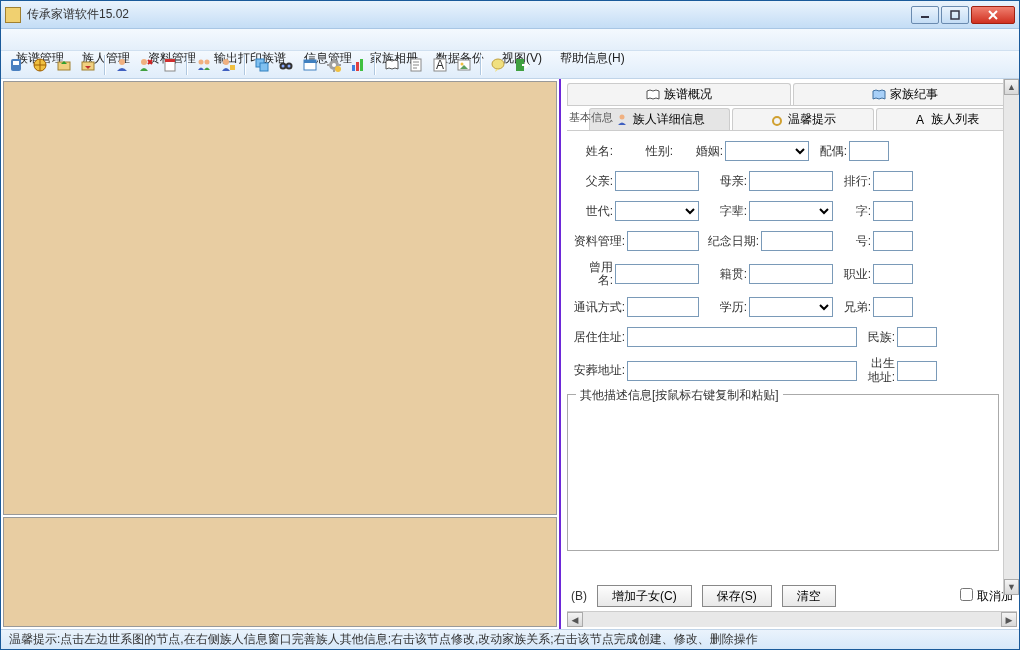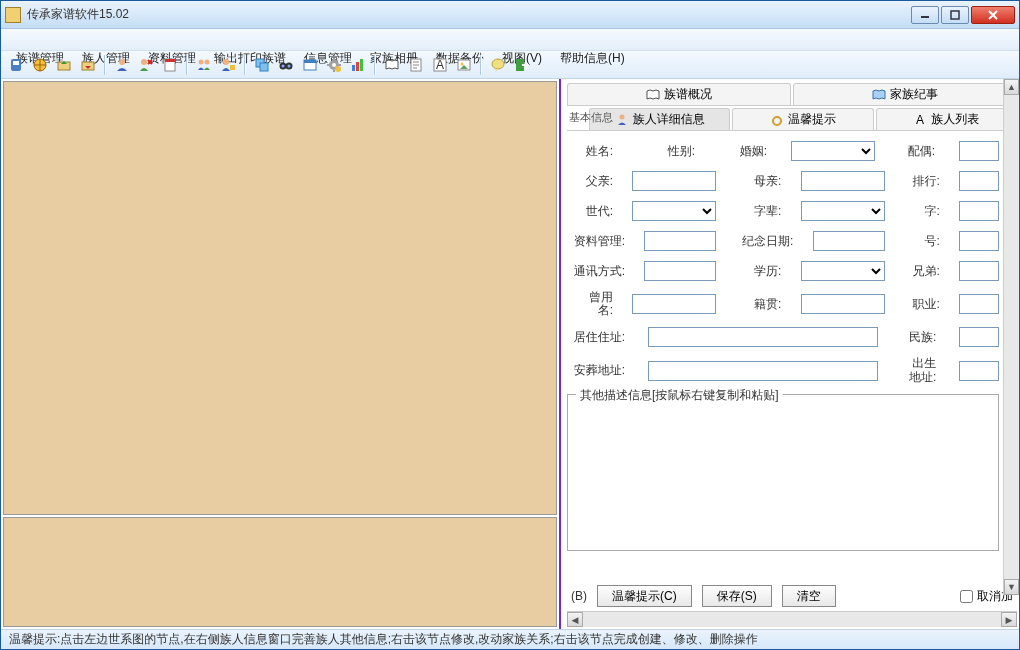--- a/index.html
+++ b/index.html
@@ -25,35 +25,35 @@
 .log-area { height: 110px; background: #e8cda2; border: 1px solid #999; }
 
 .right-pane { width: 460px; border-left: 2px solid #6d28d9; padding: 4px 2px 2px 6px; display: flex; flex-direction: column; position: relative; overflow: hidden; }
 
 .tab-row { display: flex; gap: 2px; margin-bottom: 2px; border-bottom: 1px solid #ccc; }
 .tab { flex: 1; padding: 2px 4px; display: flex; align-items: center; gap: 4px; background: #f4f4f4; border: 1px solid #ccc; border-bottom: none; border-radius: 3px 3px 0 0; font-size: 12px; justify-content: center; white-space: nowrap; }
 .tab.active { background: #e5e5e5; }
 .tab-icon { width: 14px; height: 14px; display: inline-block; flex-shrink: 0; }
 
 .form-area { flex: 1; padding: 8px 2px 4px 0; overflow: hidden; }
-.form-row { display: flex; align-items: center; margin-bottom: 10px; gap: 2px; justify-content: space-between; }
+.form-row { display: flex; align-items: center; margin-bottom: 10px; gap: 2px; }
 .form-label { color: #333; text-align: right; white-space: nowrap; }
 .form-input { height: 20px; border: 1px solid #7a9ab8; background: #fff; padding: 0 3px; font-size: 12px; }
 .form-select { height: 20px; border: 1px solid #7a9ab8; background: #fff; font-size: 12px; }
 .w46 { width: 46px; } .w58 { width: 58px; }
 .w36 { width: 36px; } .i84 { width: 84px; } .i40 { width: 40px; }
 .i200 { width: 230px; }
 
 .fieldset-like { border: 1px solid #aaa; padding: 6px; margin-top: 4px; position: relative; }
 .fieldset-like .legend { position: absolute; top: -8px; left: 8px; background: #fff; padding: 0 4px; color: #333; }
 .notes-text { width: 100%; height: 140px; border: none; resize: none; font-size: 12px; }
 
 .button-row { display: flex; align-items: center; gap: 10px; padding: 8px 4px 4px 4px; }
 .btn { height: 22px; padding: 0 14px; border: 1px solid #888; background: linear-gradient(#fdfdfd, #e8e8e8); cursor: default; }
-.chk-label { display: flex; align-items: center; gap: 4px; margin-left: auto; }
+.chk-label { display: flex; align-items: flex-start; gap: 4px; margin-left: auto; }
 
 .right-scrollbar { position: absolute; right: 0; top: 0; bottom: 34px; width: 16px; background: #f0f0f0; border-left: 1px solid #ccc; display: flex; flex-direction: column; }
 .sb-arrow { height: 16px; background: linear-gradient(#f4f4f4,#d8d8d8); border: 1px solid #aaa; display: flex; align-items: center; justify-content: center; font-size: 9px; color: #555; }
 .sb-track { flex: 1; background: #e8e8e8; }
 .bottom-scrollbar { height: 16px; background: #f0f0f0; border-top: 1px solid #ccc; display: flex; }
 .sb-h-arrow { width: 16px; background: linear-gradient(#f4f4f4,#d8d8d8); border: 1px solid #aaa; display: flex; align-items: center; justify-content: center; font-size: 9px; color: #555; }
 
 .statusbar { height: 20px; background: linear-gradient(#eaf3fc, #d7e8f9); border-top: 1px solid #c0d4e8; padding: 2px 8px; color: #333; display: flex; align-items: center; }
 </style>
 </head>
@@ -307,38 +307,38 @@
       <div class="form-row">
         <span class="form-label w58">资料管理:</span>
         <input class="form-input" style="width: 72px;">
         <span class="form-label w58">纪念日期:</span>
         <input class="form-input" style="width: 72px;">
         <span class="form-label w36">号:</span>
         <input class="form-input i40" style="">
       </div>
 
       <div class="form-row">
+        <span class="form-label w46" style="line-height:1.1">曾用<br>名:</span>
+        <input class="form-input i84" style="">
+        <span class="form-label w46">籍贯:</span>
+        <input class="form-input i84" style="">
+        <span class="form-label w36">职业:</span>
+        <input class="form-input i40" style="">
+      </div>
+
+      <div class="form-row">
         <span class="form-label w58">通讯方式:</span>
         <input class="form-input" style="width: 72px;">
         <span class="form-label w46">学历:</span>
         <select class="form-select i84"></select>
         <span class="form-label w36">兄弟:</span>
         <input class="form-input i40" style="">
       </div>
 
       <div class="form-row">
-        <span class="form-label w46" style="line-height:1.1">曾用<br>名:</span>
-        <input class="form-input i84" style="">
-        <span class="form-label w46">籍贯:</span>
-        <input class="form-input i84" style="">
-        <span class="form-label w36">职业:</span>
-        <input class="form-input i40" style="">
-      </div>
-
-      <div class="form-row">
         <span class="form-label w58">居住住址:</span>
         <input class="form-input i200" style="">
         <span class="form-label w36">民族:</span>
         <input class="form-input i40" style="">
       </div>
 
       <div class="form-row">
         <span class="form-label w58">安葬地址:</span>
         <input class="form-input i200" style="">
         <span class="form-label w36" style="line-height:1.1">出生<br>地址:</span>
@@ -346,21 +346,21 @@
       </div>
 
       <div class="fieldset-like">
         <div class="legend">其他描述信息[按鼠标右键复制和粘贴]</div>
         <textarea class="notes-text" style=""></textarea>
       </div>
     </div>
 
     <div class="button-row">
       <span style="color:#333">(B)</span>
-      <button class="btn">温馨提示(C)</button>
+      <button class="btn">增加子女(C)</button>
       <button class="btn">保存(S)</button>
       <button class="btn">清空</button>
       <label class="chk-label">
         <input type="checkbox" style="">
         <span>取消加</span>
       </label>
     </div>
 
     <div class="right-scrollbar">
       <div class="sb-arrow">▲</div>

